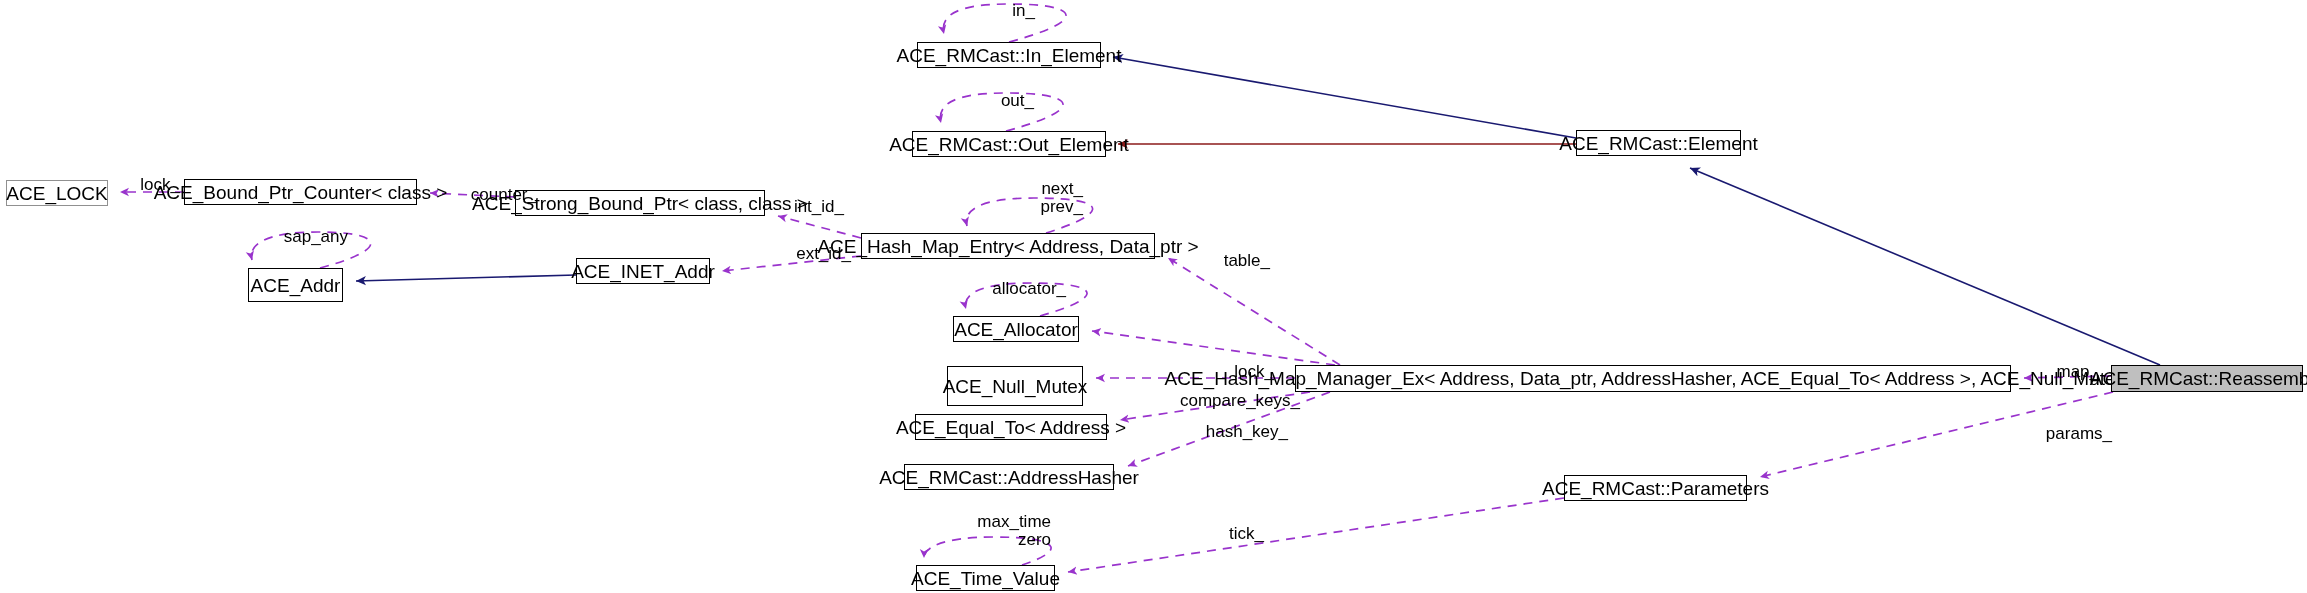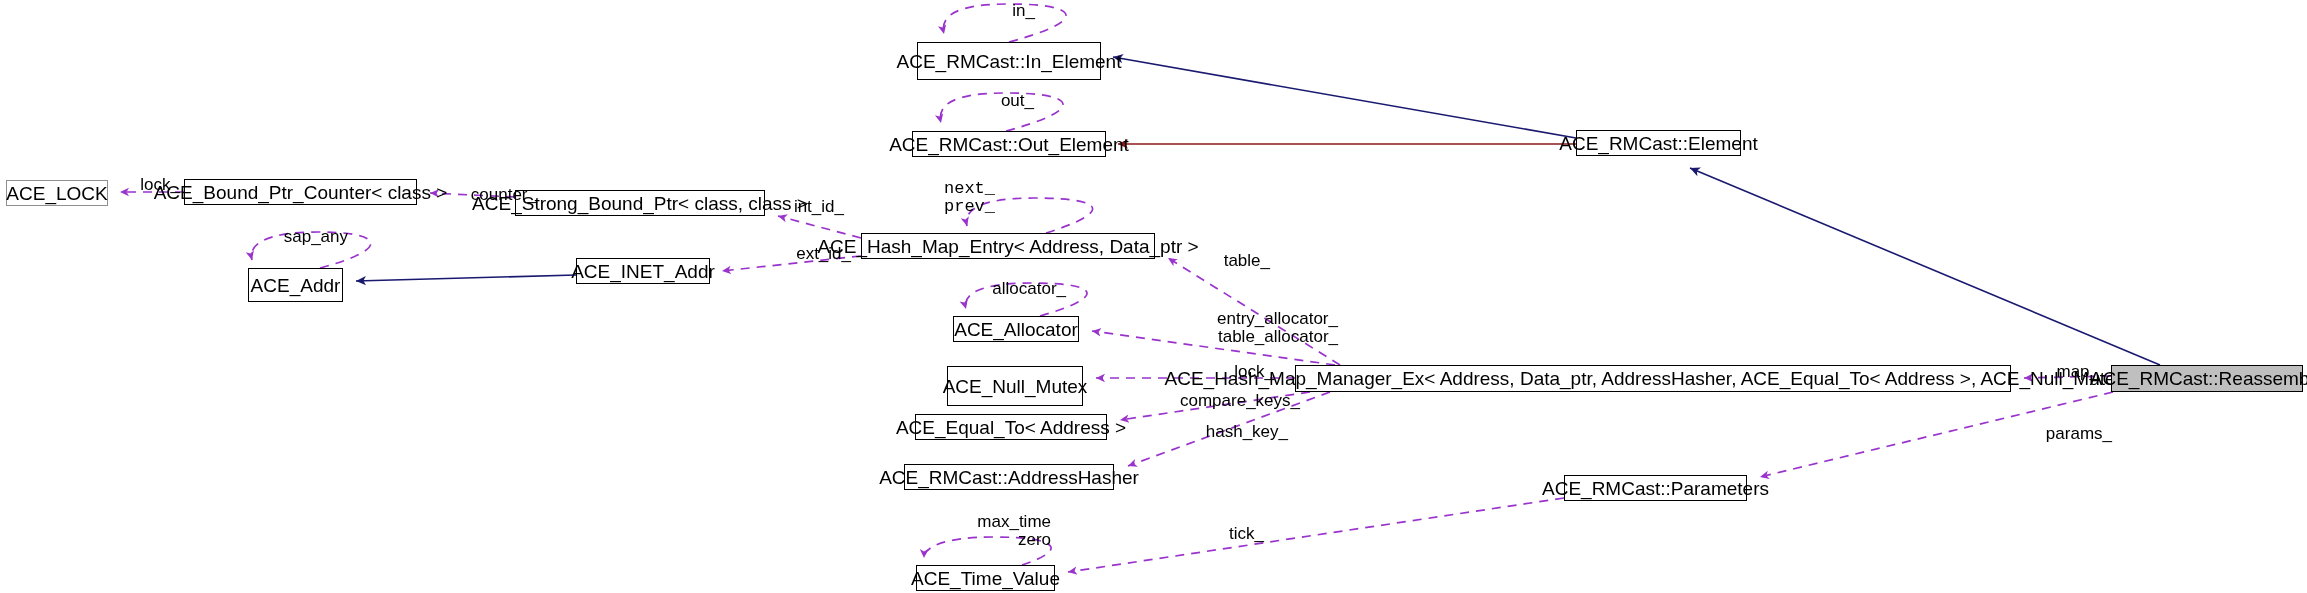--- a/index.html
+++ b/index.html
@@ -157,21 +157,21 @@
 
     <g>
       <path d="M 2160,365 L 1690,168" fill="none" stroke="#191970" stroke-width="1.6" marker-end="url(#arrow-inh-pub)"></path>
     </g>
 
     <g>
       <path d="M 576,275 L 356,281" fill="none" stroke="#191970" stroke-width="1.6" marker-end="url(#arrow-inh-pub)"></path>
     </g>
   </svg>
 
-  <div class="node" style="left: 917px; top: 42px; width: 184px; height: 38px;">ACE_RMCast::In_Element</div>
+  <div class="node" style="left: 917px; top: 42px; width: 184px; height: 26px;">ACE_RMCast::In_Element</div>
   <div class="node" style="left: 912px; top: 131px; width: 194px; height: 26px;">ACE_RMCast::Out_Element</div>
   <div class="node" style="left: 1576px; top: 130px; width: 165px; height: 26px;">ACE_RMCast::Element</div>
   <div class="node external" style="left: 6px; top: 180px; width: 102px; height: 26px;">ACE_LOCK</div>
   <div class="node" style="left: 184px; top: 179px; width: 233px; height: 26px;">ACE_Bound_Ptr_Counter&lt; class &gt;</div>
   <div class="node" style="left: 515px; top: 190px; width: 250px; height: 26px;">ACE_Strong_Bound_Ptr&lt; class, class &gt;</div>
   <div class="node" style="left: 861px; top: 233px; width: 294px; height: 26px;">ACE_Hash_Map_Entry&lt; Address, Data_ptr &gt;</div>
   <div class="node" style="left: 248px; top: 268px; width: 95px; height: 34px;">ACE_Addr</div>
   <div class="node" style="left: 576px; top: 258px; width: 134px; height: 26px;">ACE_INET_Addr</div>
   <div class="node" style="left: 953px; top: 316px; width: 126px; height: 26px;">ACE_Allocator</div>
   <div class="node" style="left: 947px; top: 366px; width: 136px; height: 40px;">ACE_Null_Mutex</div>
@@ -181,27 +181,25 @@
   <div class="node" style="left: 1564px; top: 475px; width: 183px; height: 26px;">ACE_RMCast::Parameters</div>
   <div class="node" style="left: 916px; top: 565px; width: 139px; height: 26px;">ACE_Time_Value</div>
   <div class="node focus" style="left: 2111px; top: 365px; width: 192px; height: 27px;">ACE_RMCast::Reassemble</div>
 
   <div class="edge-label" style="left: 965px; top: 2px; width: 70px;">in_</div>
   <div class="edge-label" style="left: 960px; top: 92px; width: 74px;">out_</div>
   <div class="edge-label" style="left: 116px; top: 176px; width: 64px;">lock_</div>
   <div class="edge-label" style="left: 420px; top: 186px; width: 92px; padding-left: 25px;">counter_</div>
   <div class="edge-label" style="left: 256px; top: 228px; width: 92px;">sap_any</div>
   <div class="edge-label" style="left: 770px; top: 198px; width: 74px;">int_id_</div>
-  <div class="edge-label" style="left: 923px; top: 180px; width: 72px; font-family: Liberation Mono, monospace;">next_
+  <div class="edge-label" style="left: 1011px; top: 180px; width: 72px;">next_
 prev_</div>
   <div class="edge-label" style="left: 775px; top: 245px; width: 76px;">ext_id_</div>
   <div class="edge-label" style="left: 1198px; top: 252px; width: 72px;">table_</div>
   <div class="edge-label" style="left: 960px; top: 280px; width: 106px;">allocator_</div>
-  <div class="edge-label" style="left: 1170px; top: 310px; width: 168px;">entry_allocator_
-table_allocator_</div>
   <div class="edge-label" style="left: 1212px; top: 363px; width: 62px;">lock_</div>
   <div class="edge-label" style="left: 1148px; top: 392px; width: 152px;">compare_keys_</div>
   <div class="edge-label" style="left: 1180px; top: 423px; width: 108px;">hash_key_</div>
   <div class="edge-label" style="left: 2033px; top: 363px; width: 66px;">map_</div>
   <div class="edge-label" style="left: 2022px; top: 386px; width: 90px; margin-top: 39px;">params_</div>
   <div class="edge-label" style="left: 949px; top: 513px; width: 102px;">max_time
 zero</div>
   <div class="edge-label" style="left: 1206px; top: 525px; width: 58px;">tick_</div>
 
 </div>

